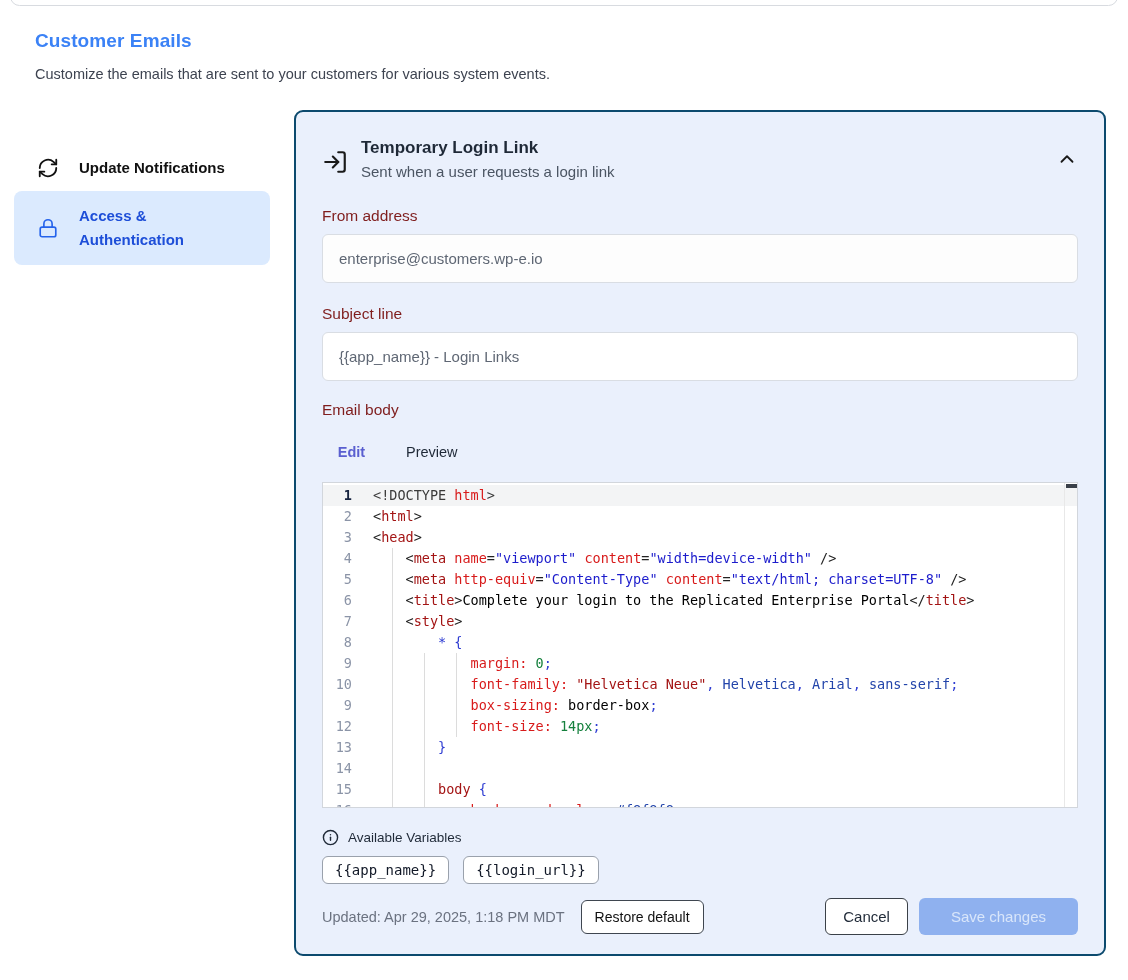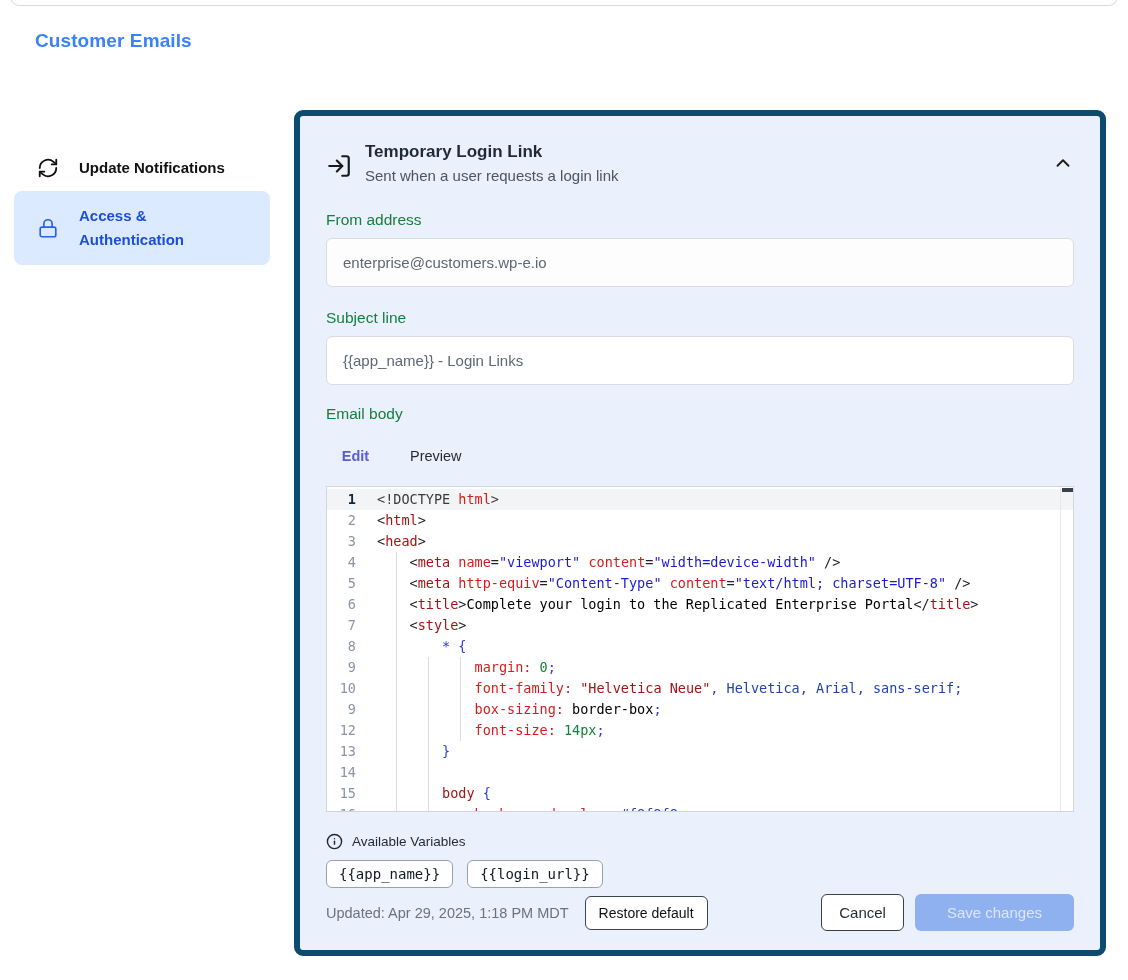--- a/index.html
+++ b/index.html
@@ -20,31 +20,31 @@
   .side-item { display:flex; align-items:center; gap:20px; padding-left:23px;
     border-radius:8px; cursor:pointer; }
   .side-item.selected { background:#dbeafe; height:74px; color:#1d4ed8; }
   .side-item.selected .side-label { color:#1d4ed8; max-width:140px; }
   .side-item.plain { margin-top:33px; height:46px; color:#111; }
   .side-label { font-size:15px; font-weight:600; line-height:1.6; }
   .side-icon { flex:0 0 auto; display:flex; }
 
   
   .panel { position:absolute; left:294px; top:110px; width:812px; height:846px;
-    background:#eaf0fc; border:6px solid #0c4a6e; border-radius:9px;
+    background:#eaf0fc; border:2px solid #0c4a6e; border-radius:9px;
     padding:26px 26px 19px 26px; display:flex; flex-direction:column; }
 
   .panel-head { display:flex; align-items:flex-start; }
   .panel-head .login-ic { margin-top:11px; }
   .panel-titles { margin-left:13px; }
   .panel-title { font-size:17px; font-weight:700; color:#1f2937; }
   .panel-sub { margin-top:5px; font-size:15px; color:#4b5563; }
   .collapse { margin-left:auto; margin-top:10px; background:none; border:none; cursor:pointer; display:flex; }
 
-  .field-label { font-size:15.5px; color:#15803d; }
+  .field-label { font-size:15.5px; color:#7f1d1d; }
   .lbl-from { margin-top:27px; }
   .lbl-subject { margin-top:22px; }
   .lbl-body { margin-top:20px; }
 
   .text-input { margin-top:9px; width:100%; height:49px; border:1px solid #d9dde3;
     border-radius:6px; background:#fdfdfd; padding:0 16px; font-size:15px; color:#5f6774;
     font-family:"Liberation Sans","DejaVu Sans",sans-serif; }
   .text-input.white { background:#fff; }
 
   
@@ -92,20 +92,21 @@
 
   svg { display:block; }
 </style>
 </head>
 <body>
 
 <div class="prev-card"></div>
 
 <div class="page-head">
   <h1>Customer Emails</h1>
+  <p>Customize the emails that are sent to your customers for various system events.</p>
 </div>
 
 <div class="sidebar">
   <div class="side-item plain">
     <span class="side-icon">
       <svg width="22" height="22" viewBox="0 0 24 24" fill="none" stroke="#111" stroke-width="2" stroke-linecap="round" stroke-linejoin="round">
         <path d="M3 12a9 9 0 0 1 15-6.7L21 8"></path>
         <path d="M21 3v5h-5"></path>
         <path d="M21 12a9 9 0 0 1-15 6.7L3 16"></path>
         <path d="M3 21v-5h5"></path>

